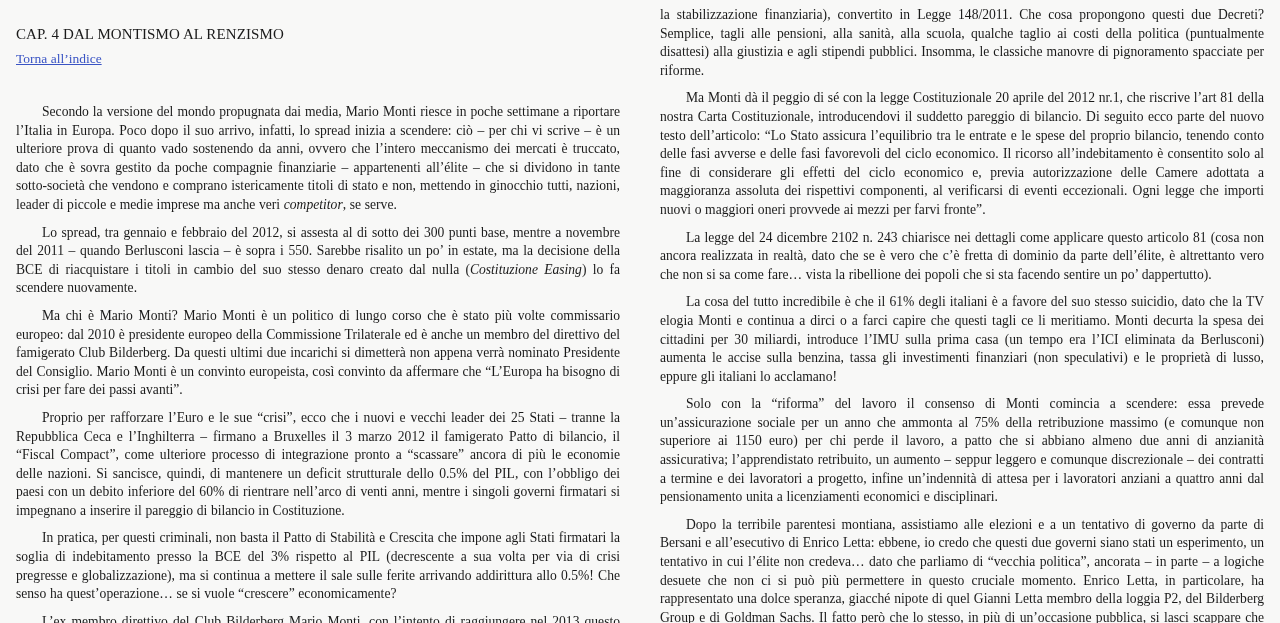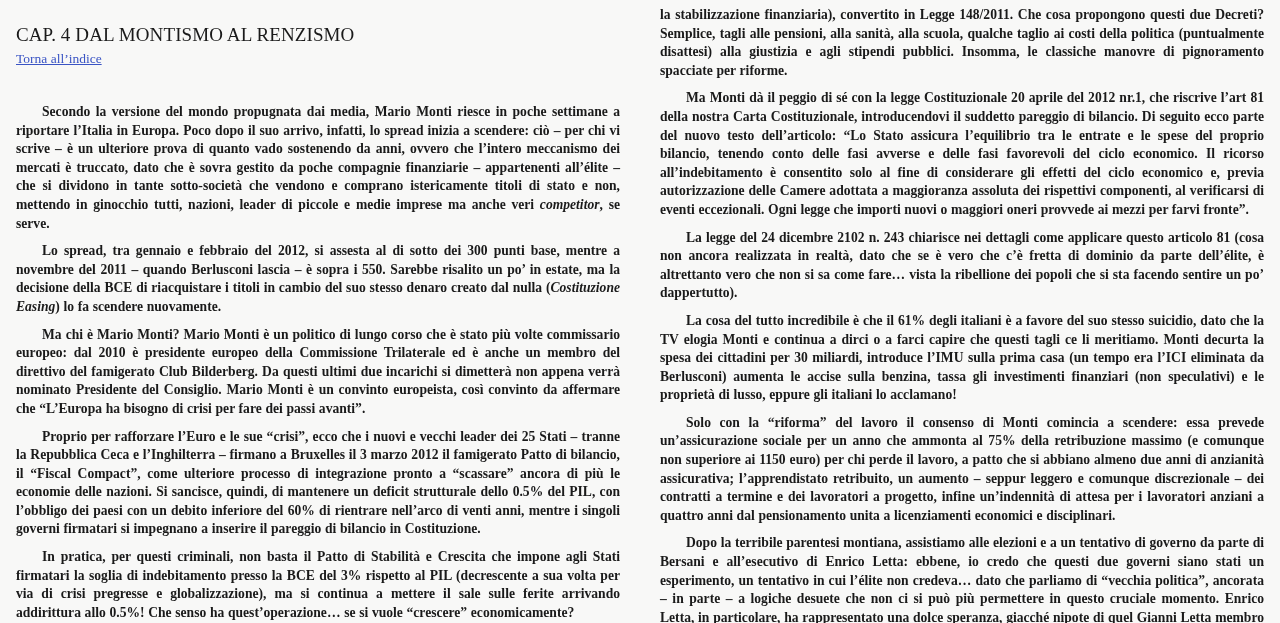--- a/index.html
+++ b/index.html
@@ -29,21 +29,21 @@
     left: 0;
     width: 640px;
     padding: 26px 20px 0 16px;
   }
   .column-right {
     left: 640px;
     width: 640px;
     padding: 6px 16px 0 20px;
   }
   .chapter-title {
-    font-size: 19px;
+    font-size: 15px;
     line-height: 17px;
     font-weight: normal;
     margin: 0 0 6px 0;
     letter-spacing: 0.1px;
     color: #1a1a1a;
   }
   .toc-link {
     display: inline-block;
     font-size: 13.5px;
     line-height: 16px;
@@ -60,21 +60,20 @@
     margin-top: 0;
   }
   p.para {
     margin: 0 0 9px 0;
     font-size: 13.6px;
     line-height: 18.6px;
     text-align: justify;
     text-indent: 26px;
     hyphens: none;
     word-spacing: 0.02em;
-    font-weight: bold;
   }
   p.para.no-indent {
     text-indent: 0;
   }
   p.para:last-child {
     margin-bottom: 0;
   }
   em {
     font-style: italic;
   }

